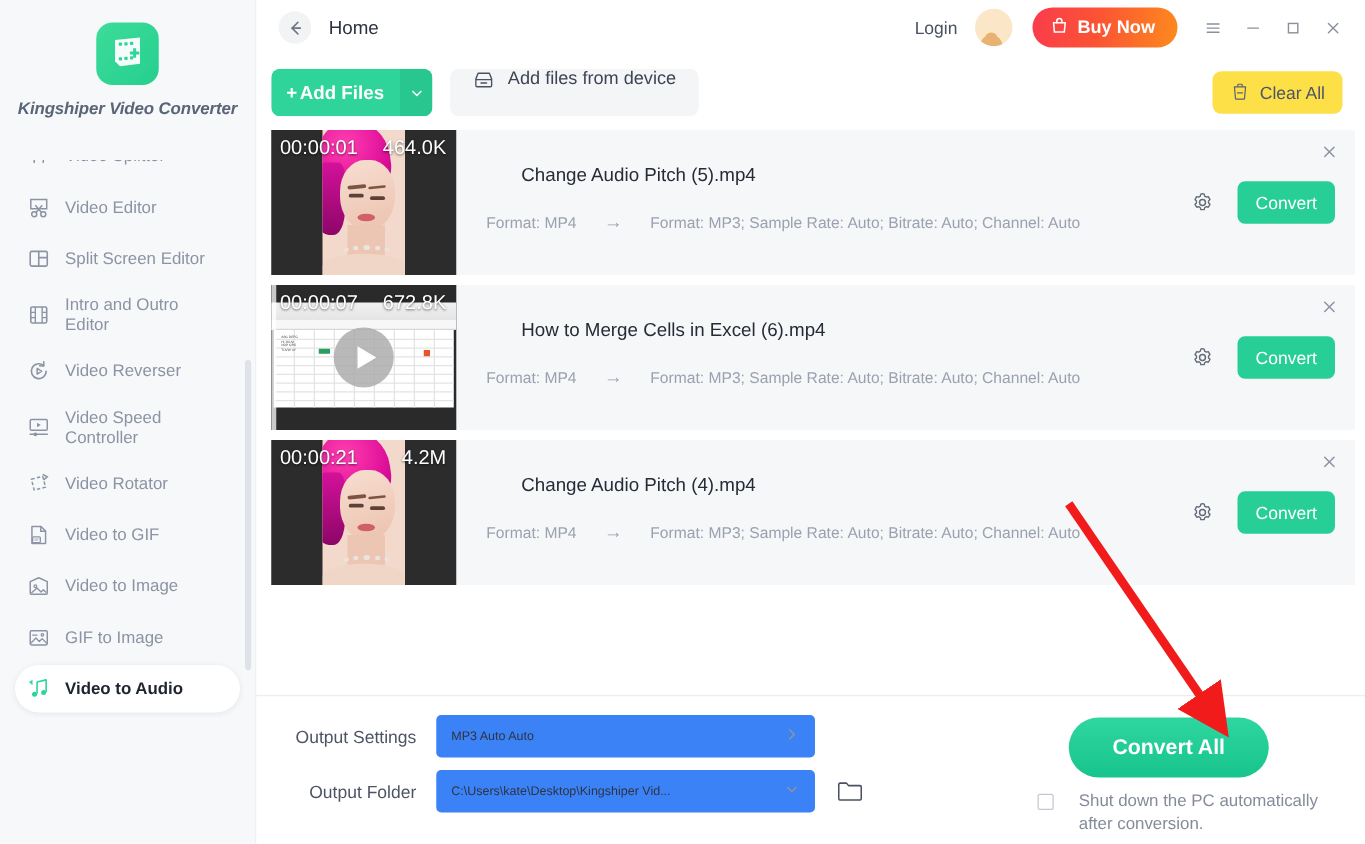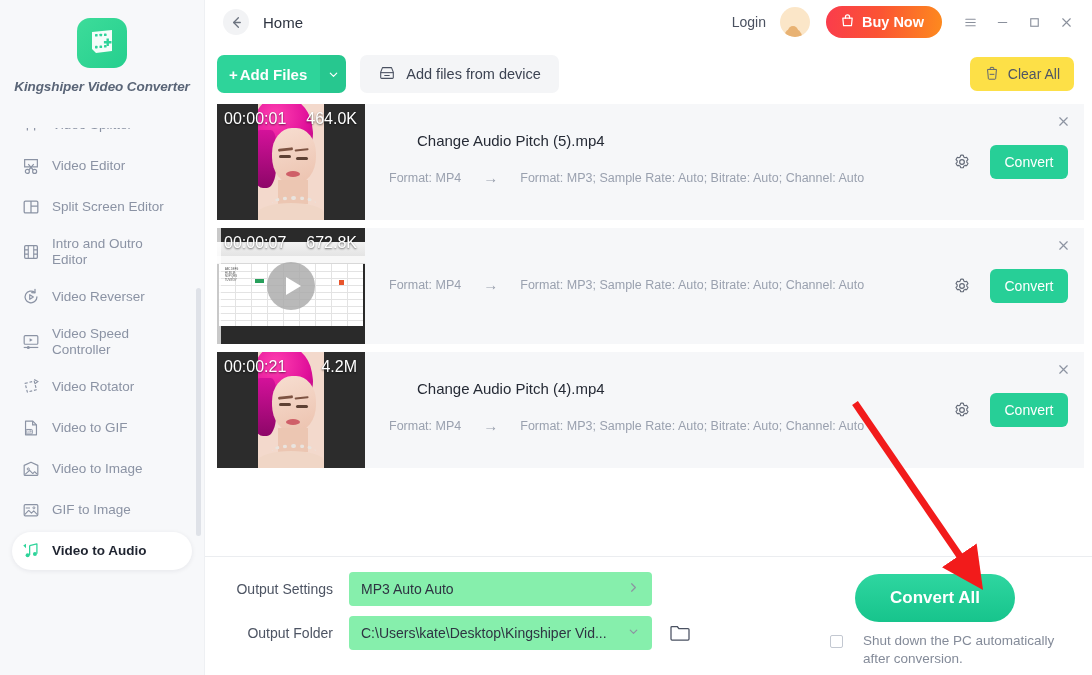--- a/index.html
+++ b/index.html
@@ -196,21 +196,21 @@
   .addfiles-caret {
     background: #27c78f;
     width: 26px;
     display: flex; align-items: center; justify-content: center;
     color: #fff;
   }
   .add-device {
     height: 38px;
     border-radius: 7px;
     background: #f4f5f7;
-    display: flex; align-items: center;
+    display: flex; align-items: flex-start;
     gap: 10px;
     padding: 0 18px;
     font-size: 14.5px;
     color: #3d4453;
     cursor: pointer;
   }
   .tb2-spacer { flex: 1; }
   .clear-all {
     height: 34px;
     border-radius: 7px;
@@ -436,25 +436,25 @@
   .out-label {
     width: 132px;
     text-align: right;
     padding-right: 16px;
     font-size: 14px;
     color: #4d5463;
   }
   .out-field {
     height: 34px;
     border-radius: 4px;
-    background: #86efac;
+    background: #3b82f6;
     display: flex;
     align-items: center;
     padding: 0 12px;
-    font-size: 14px;
+    font-size: 10px;
     color: #2e3442;
     cursor: pointer;
   }
   .out-field.settings { width: 303px; justify-content: space-between; }
   .out-field.folder { width: 303px; justify-content: space-between; }
   .folder-btn {
     margin-left: 16px;
     width: 24px; height: 24px;
     display: flex; align-items: center; justify-content: center;
     cursor: pointer;
@@ -797,20 +797,21 @@
               </div>
             </div>
             <div class="thumb-progress"></div>
             <div class="play-btn">
               <div class="tri"></div>
             </div>
             <span class="badge-time">00:00:07</span>
             <span class="badge-size">672.8K</span>
           </div>
           <div class="file-info">
+            <div class="file-name">How to Merge Cells in Excel (6).mp4</div>
             <div class="file-meta">
               <span class="src">Format: MP4</span>
               <span class="arrow">→</span>
               <span class="dst">Format: MP3;  Sample Rate: Auto;  Bitrate: Auto;  Channel: Auto</span>
             </div>
           </div>
           <div class="row-actions">
             <div class="gear-btn">
               <svg width="20" height="20" viewBox="0 0 22 22">
                 <circle cx="11" cy="11" r="2.6" fill="none" stroke="#626977" stroke-width="1.3"></circle>

